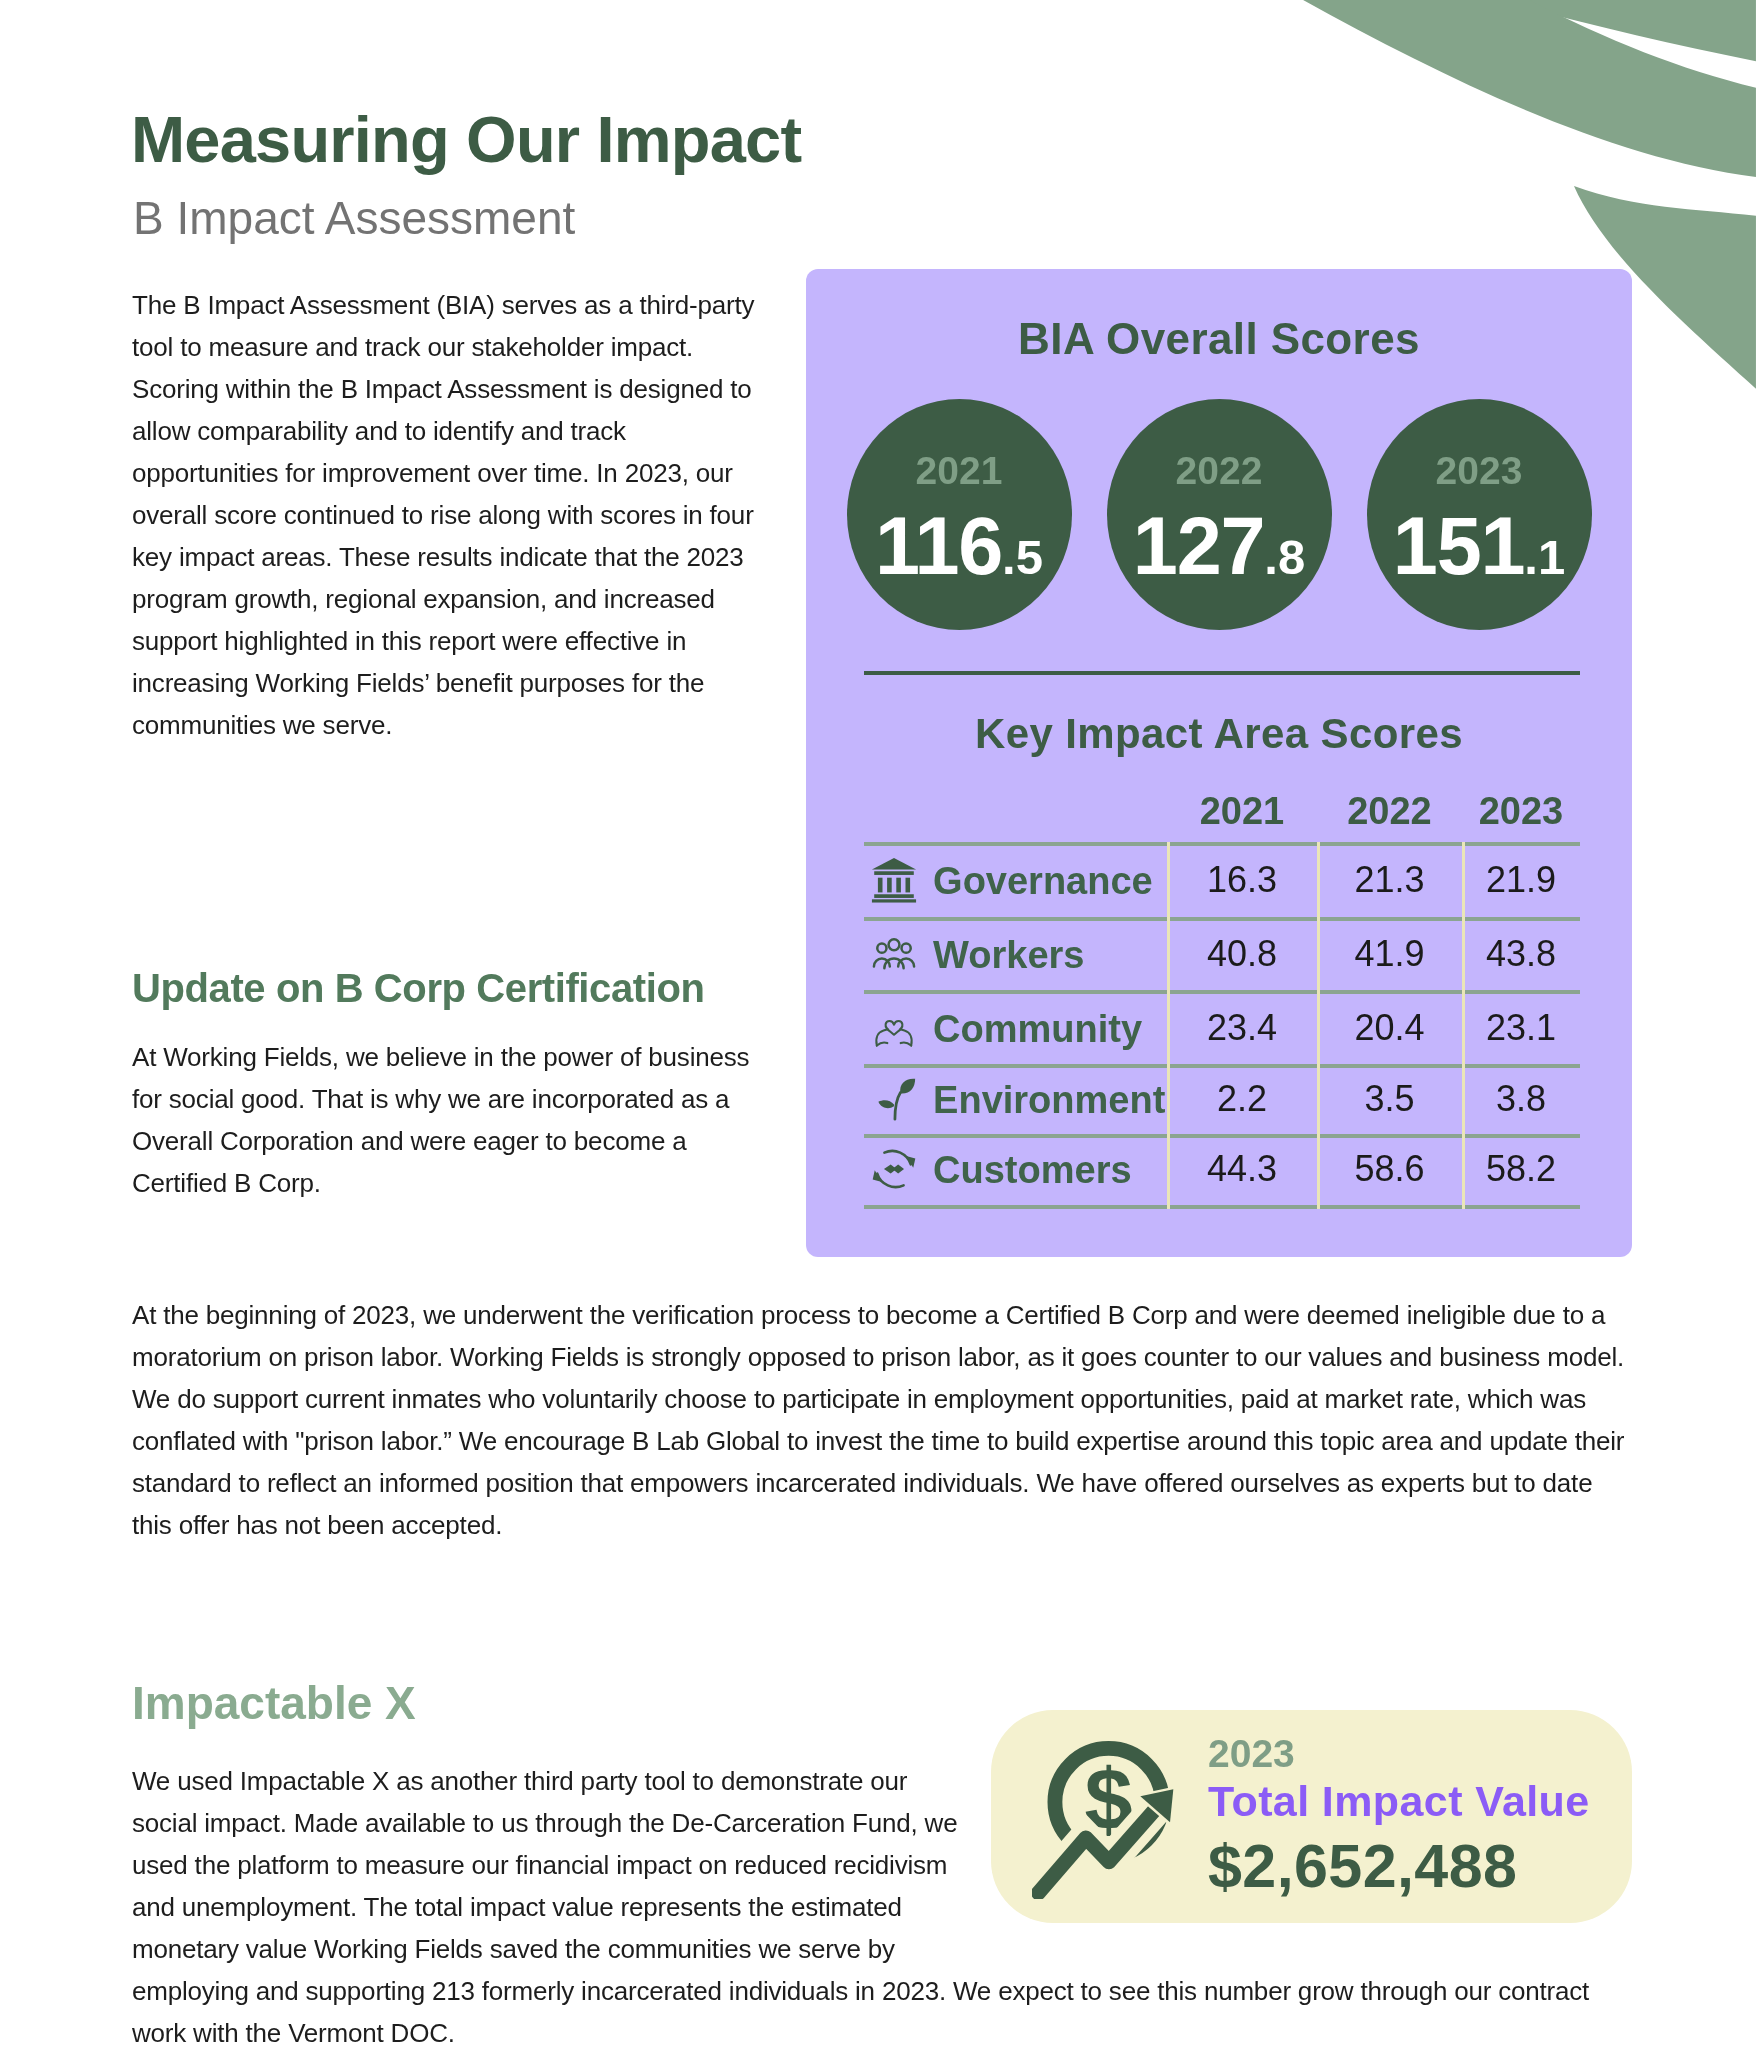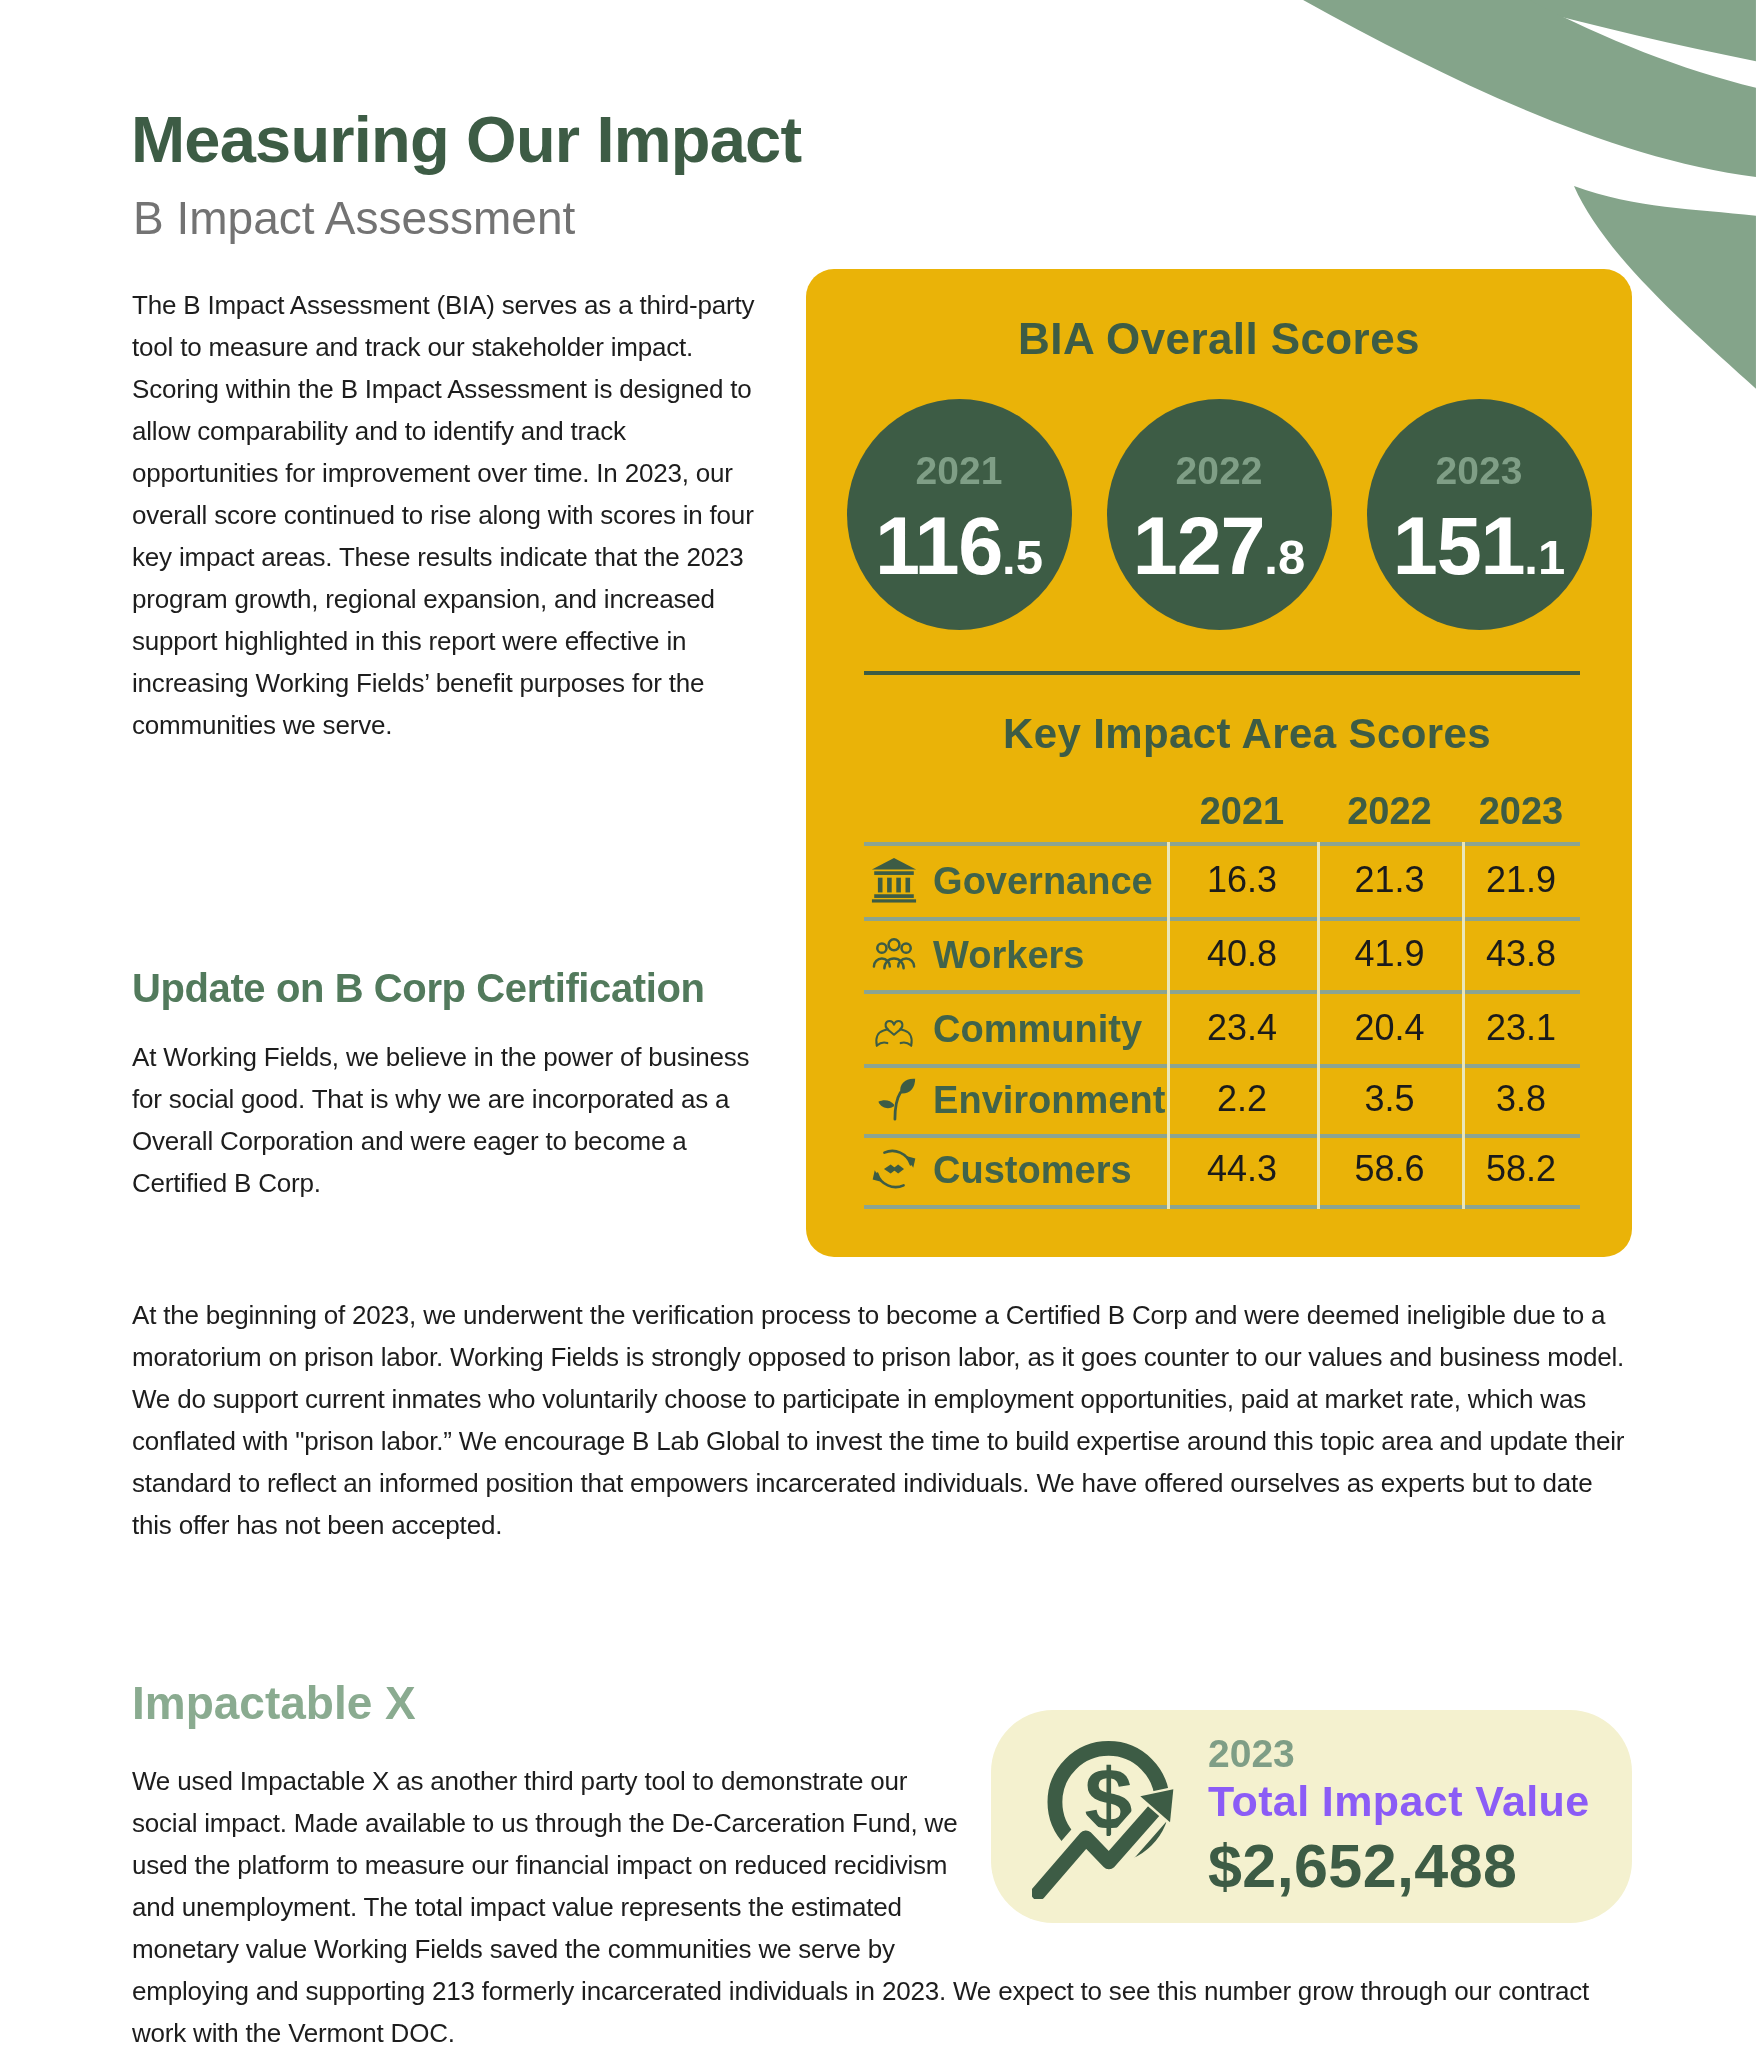--- a/index.html
+++ b/index.html
@@ -11,32 +11,32 @@
 
   .h1-title { position:absolute; left:131px; top:102px; margin:0; font-size:65px;
               font-weight:bold; color:#3d5c45; letter-spacing:-0.8px; }
   .subtitle { position:absolute; left:133px; top:191px; font-size:46px; color:#737373; }
 
   .body { font-size:26px; line-height:42px; color:#1d1d1d; letter-spacing:-0.2px; margin:0; }
   .intro { position:absolute; left:132px; top:284px; width:636px; }
 
   
   .bia-box { position:absolute; left:806px; top:269px; width:826px; height:988px;
-             background:#eab308; border-radius:28px; }
+             background:#c4b5fd; border-radius:12px; }
   .bia-title { position:absolute; top:45px; left:0; width:100%; text-align:center;
                font-size:44px; font-weight:bold; color:#3d5c45; letter-spacing:0.4px; }
   .circles { position:absolute; top:130px; left:0; width:100%; display:flex;
              justify-content:center; gap:35px; }
   .circle { width:225px; height:231px; border-radius:50%; background:#3d5c45; text-align:center; }
   .c-year { margin-top:50px; font-size:39px; font-weight:bold; color:#7f9e86; }
   .c-score { margin-top:7.4px; color:#ffffff; font-weight:bold; font-size:81px; letter-spacing:-1.2px; }
   .c-score .dec { font-size:49px; letter-spacing:0; }
   .divider { position:absolute; left:58px; top:402px; width:716px; height:3.7px; background:#3d5c45; }
   .kias-title { position:absolute; top:441px; left:0; width:100%; text-align:center;
-                font-size:42px; font-weight:bold; color:#3d5c45; letter-spacing:0.4px;padding-left:28px; }
+                font-size:42px; font-weight:bold; color:#3d5c45; letter-spacing:0.4px; }
 
   .thead { position:absolute; left:58px; top:521px; width:716px; display:flex;
            font-size:38px; font-weight:bold; color:#3d5c45; }
   .th-spacer { width:303px; }
   .th { text-align:center; }
   .w1 { width:150px; } .w2 { width:145px; } .w3 { width:118px; }
 
   .sep { position:absolute; left:58px; width:716px; height:4.1px; background:#8ba491; }
   .vline { position:absolute; width:2.5px; top:573px; height:367px; background:#eae6b8; }
 

